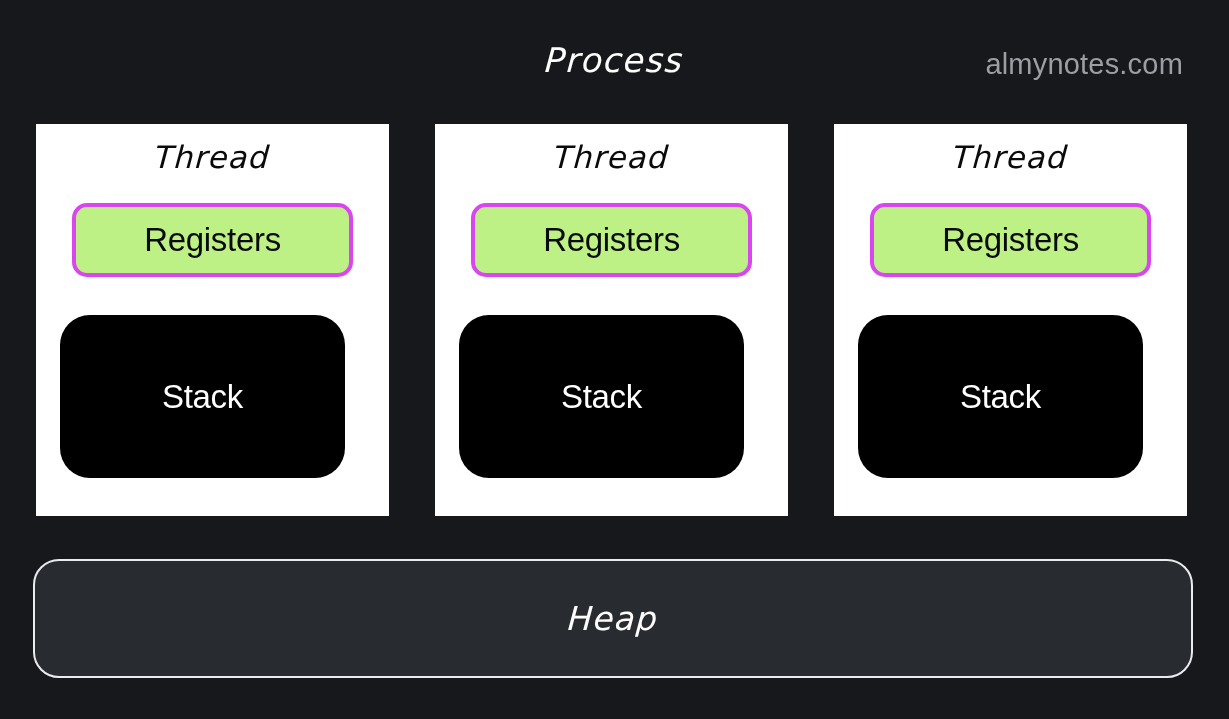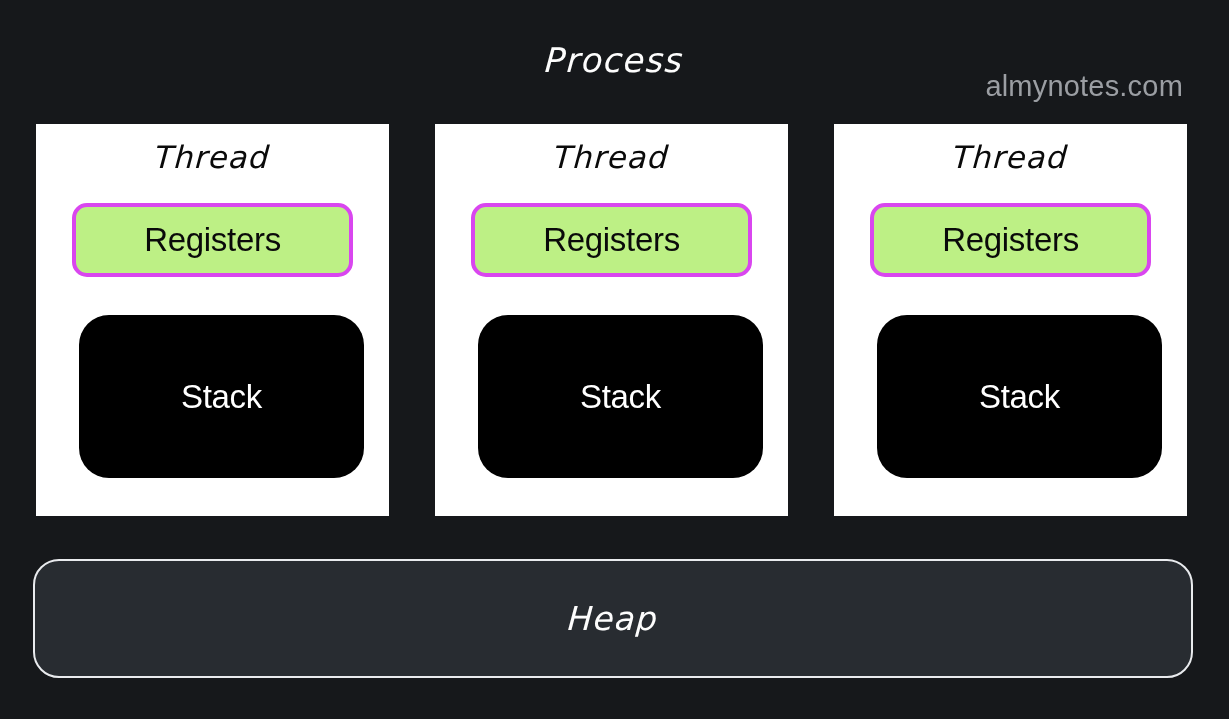--- a/index.html
+++ b/index.html
@@ -40,21 +40,20 @@
   }
   .watermark {
     position: absolute;
     right: 46px;
     top: 48px;
     color: #9b9ea3;
     font-family: "Liberation Sans", sans-serif;
     font-size: 29px;
     font-weight: 400;
     letter-spacing: 0.2px;
-    margin-top: 22px;
   }
 
   
   .threads-row {
     position: absolute;
     left: 36px;
     top: 124px;
     width: 1151px;
     height: 392px;
     display: flex;
@@ -98,21 +97,21 @@
   }
   .registers-label {
     color: #0a0a0a;
     font-family: "Liberation Sans", sans-serif;
     font-size: 33px;
     font-weight: 400;
     letter-spacing: -0.3px;
   }
   .stack-box {
     position: absolute;
-    left: 43px;
+    left: 24px;
     top: 191px;
     width: 285px;
     height: 163px;
     background: #000000;
     border-radius: 30px;
     display: flex;
     align-items: center;
     justify-content: center;
   }
   .stack-label {

